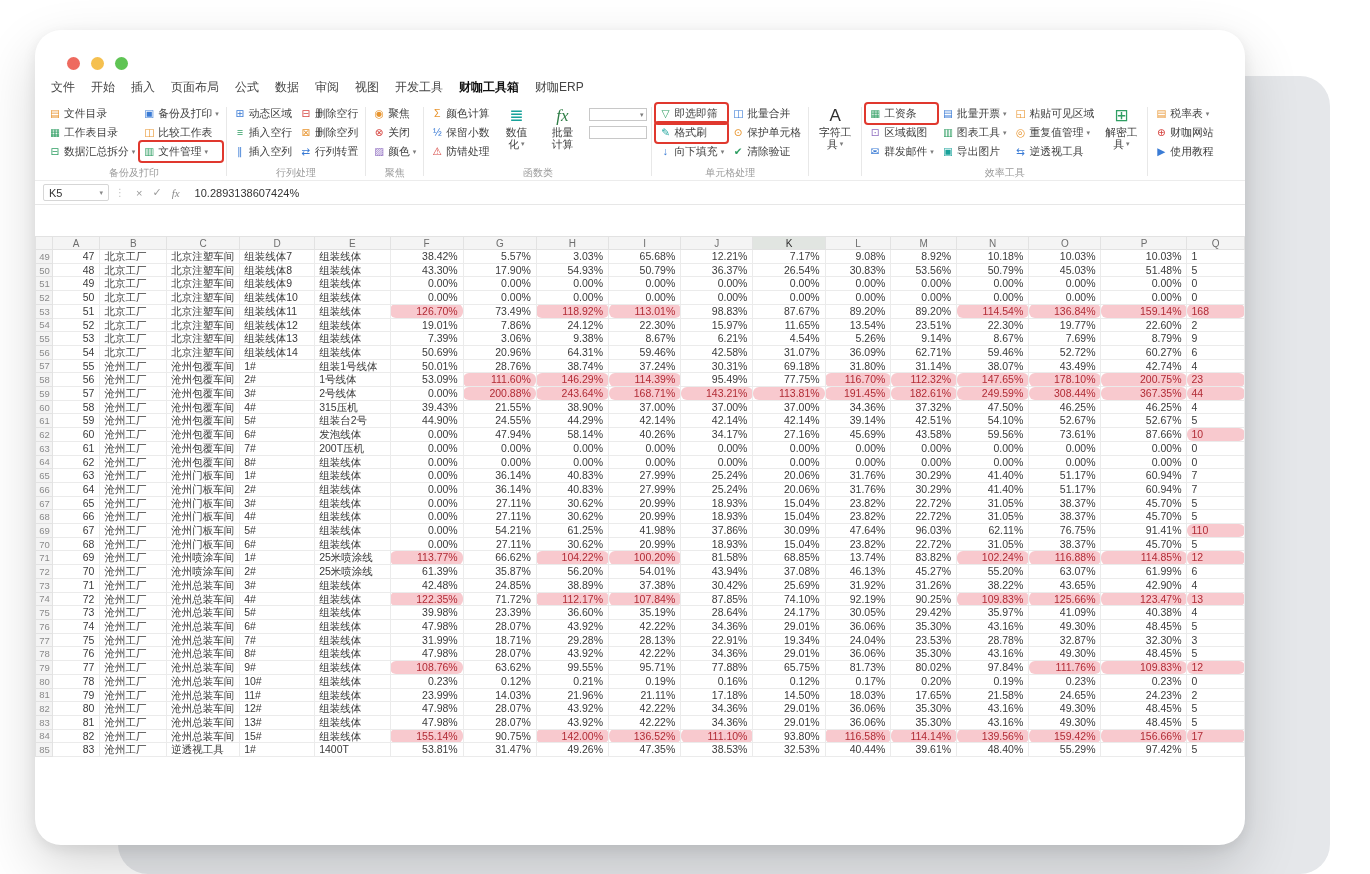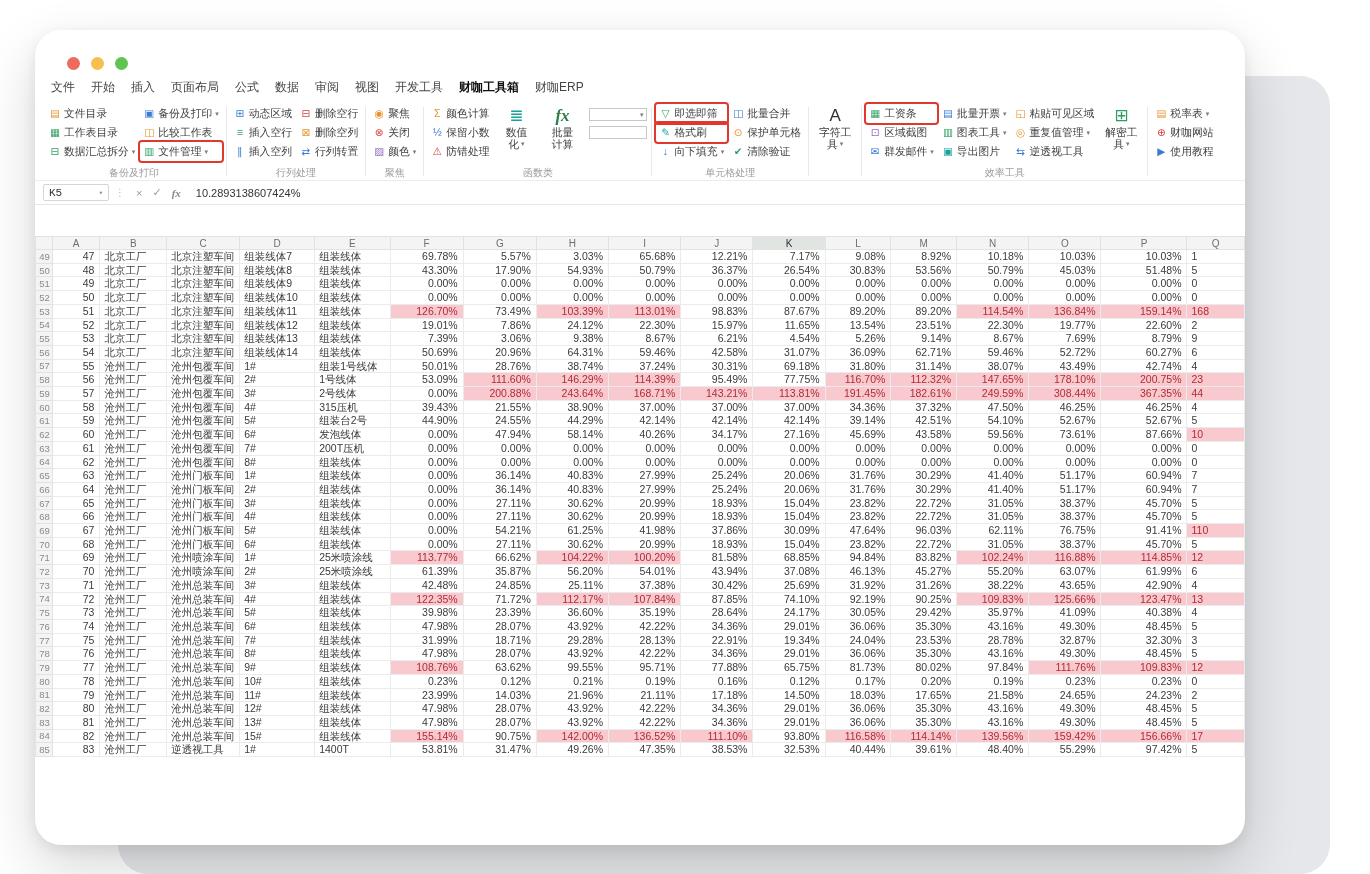--- a/index.html
+++ b/index.html
@@ -21,53 +21,53 @@
   .menu-item{cursor:default;white-space:nowrap;}
   .menu-item.active{color:#101010;font-weight:bold;}
   .ribbon{display:flex;align-items:stretch;height:81px;padding:2px 2px 0 8px;border-bottom:1px solid #ececec;}
   .rb-group{display:flex;flex-direction:column;justify-content:space-between;padding:2px 3px 1px;}
   .rb-body{display:flex;flex:1;align-items:flex-start;gap:2px;}
   .rb-col{display:flex;flex-direction:column;}
   .rb-btn{display:flex;align-items:center;gap:3px;height:19px;padding:0 3px;font-size:10.8px;color:#3d3d3d;
           white-space:nowrap;border-radius:2px;cursor:default;}
   .rb-btn.hl{box-shadow:0 0 0 2px var(--hl);}
   .rb-ico{width:12px;flex:0 0 12px;text-align:center;font-size:10.5px;line-height:1;}
-  .fxi{font-style:italic;font-family:"Liberation Serif","DejaVu Serif",serif;font-weight:bold;}
+  .fxi{font-style:italic;font-family:"Liberation Serif","DejaVu Serif",serif;font-weight:normal;}
   .dd{font-size:7px;color:#7c7c7c;}
   .rb-big{display:flex;flex-direction:column;align-items:center;width:44px;padding-top:3px;font-size:10.8px;
           color:#3d3d3d;line-height:12px;cursor:default;}
   .rb-big .rb-ico{font-size:17px;height:19px;width:auto;flex:none;}
   .big-l2{display:flex;align-items:center;gap:2px;}
   .combos{display:flex;flex-direction:column;gap:5px;padding-top:4px;margin-left:3px;}
   .combo{width:58px;height:13px;border:1px solid #c8c8c8;background:#fff;display:flex;align-items:center;
          justify-content:flex-end;padding:0 3px;}
   .rb-label{text-align:center;font-size:10px;color:#9b9b9b;height:13px;line-height:13px;white-space:nowrap;}
   .rb-sep{width:1px;background:#e8e8e8;margin:5px 1px 4px;}
   .fbar{display:flex;align-items:center;height:24px;border-bottom:1px solid #e7e7e7;padding-left:8px;
         font-size:11px;color:#555;}
   .namebox{width:66px;height:17px;border:1px solid #d6d6d6;border-radius:2px;display:flex;align-items:center;
-           justify-content:space-between;padding:0 5px;font-size:11px;color:#333;background:#fff;font-family:Liberation Mono, monospace;}
+           justify-content:space-between;padding:0 5px;font-size:11px;color:#333;background:#fff;}
   .nb-dd{font-size:7px;color:#888;}
   .fb-sep{margin:0 6px;color:#c0c0c0;font-size:10px;}
   .fb-ico{margin:0 5px;color:#9a9a9a;font-size:11px;}
   .fb-fx{color:#8a8a8a;}
   .fb-value{margin-left:10px;color:#333;}
   .gapband{height:31px;}
   .sheet{overflow:hidden;width:100%;}
   .grid{border-collapse:collapse;table-layout:fixed;}
   .grid th,.grid td{overflow:hidden;white-space:nowrap;}
   .grid thead th{height:13px;background:#f4f4f4;border:1px solid #e2e2e2;font-weight:normal;font-size:10px;
                  color:#6e6e6e;text-align:center;padding:0;}
   .grid thead th.selcol{background:var(--selcol);color:#2e2e2e;}
   .grid .rowhdr{background:#f4f4f4;border:1px solid #e2e2e2;font-weight:normal;font-size:9.5px;color:#8a8a8a;
                 text-align:right;padding:0 2px 0 0;}
   .grid td{height:12.7px;line-height:12.7px;font-size:10.5px;color:#3a3a3a;border-right:1px solid #ebebeb;
            border-bottom:1px solid #ebebeb;padding:0 5px 0 4px;}
   .grid td.num{text-align:right;}
-  .grid td.red{background:var(--redbg);color:var(--redtx);}
+  .grid td.red{background:var(--redbg);color:var(--redtx);border-radius:6px;}
   .corner{background:#f4f4f4;border:1px solid #e2e2e2;}
 </style>
 </head>
 <body>
 
 <div class="back-card"></div>
 
 <div class="window">
   <div class="titlebar">
     <span class="dot d1" style="background: rgb(238, 106, 95);"></span>
@@ -413,21 +413,21 @@
           </tr>
         </thead>
         <tbody>
           <tr>
             <th class="rowhdr">49</th>
             <td class="cell num">47</td>
             <td class="cell">北京工厂</td>
             <td class="cell">北京注塑车间</td>
             <td class="cell">组装线体7</td>
             <td class="cell">组装线体</td>
-            <td class="cell num">69.78%</td>
+            <td class="cell num">38.42%</td>
             <td class="cell num">5.57%</td>
             <td class="cell num">3.03%</td>
             <td class="cell num">65.68%</td>
             <td class="cell num">12.21%</td>
             <td class="cell num">7.17%</td>
             <td class="cell num">9.08%</td>
             <td class="cell num">8.92%</td>
             <td class="cell num">10.18%</td>
             <td class="cell num">10.03%</td>
             <td class="cell num">10.03%</td>
@@ -495,21 +495,21 @@
           </tr>
           <tr>
             <th class="rowhdr">53</th>
             <td class="cell num">51</td>
             <td class="cell">北京工厂</td>
             <td class="cell">北京注塑车间</td>
             <td class="cell">组装线体11</td>
             <td class="cell">组装线体</td>
             <td class="cell num red">126.70%</td>
             <td class="cell num">73.49%</td>
-            <td class="cell num red">103.39%</td>
+            <td class="cell num red">118.92%</td>
             <td class="cell num red">113.01%</td>
             <td class="cell num">98.83%</td>
             <td class="cell num">87.67%</td>
             <td class="cell num">89.20%</td>
             <td class="cell num">89.20%</td>
             <td class="cell num red">114.54%</td>
             <td class="cell num red">136.84%</td>
             <td class="cell num red">159.14%</td>
             <td class="cell red">168</td>
           </tr>
@@ -859,21 +859,21 @@
             <td class="cell">沧州工厂</td>
             <td class="cell">沧州喷涂车间</td>
             <td class="cell">1#</td>
             <td class="cell">25米喷涂线</td>
             <td class="cell num red">113.77%</td>
             <td class="cell num">66.62%</td>
             <td class="cell num red">104.22%</td>
             <td class="cell num red">100.20%</td>
             <td class="cell num">81.58%</td>
             <td class="cell num">68.85%</td>
-            <td class="cell num">94.84%</td>
+            <td class="cell num">13.74%</td>
             <td class="cell num">83.82%</td>
             <td class="cell num red">102.24%</td>
             <td class="cell num red">116.88%</td>
             <td class="cell num red">114.85%</td>
             <td class="cell red">12</td>
           </tr>
           <tr>
             <th class="rowhdr">72</th>
             <td class="cell num">70</td>
             <td class="cell">沧州工厂</td>
@@ -895,21 +895,21 @@
           </tr>
           <tr>
             <th class="rowhdr">73</th>
             <td class="cell num">71</td>
             <td class="cell">沧州工厂</td>
             <td class="cell">沧州总装车间</td>
             <td class="cell">3#</td>
             <td class="cell">组装线体</td>
             <td class="cell num">42.48%</td>
             <td class="cell num">24.85%</td>
-            <td class="cell num">25.11%</td>
+            <td class="cell num">38.89%</td>
             <td class="cell num">37.38%</td>
             <td class="cell num">30.42%</td>
             <td class="cell num">25.69%</td>
             <td class="cell num">31.92%</td>
             <td class="cell num">31.26%</td>
             <td class="cell num">38.22%</td>
             <td class="cell num">43.65%</td>
             <td class="cell num">42.90%</td>
             <td class="cell">4</td>
           </tr>

